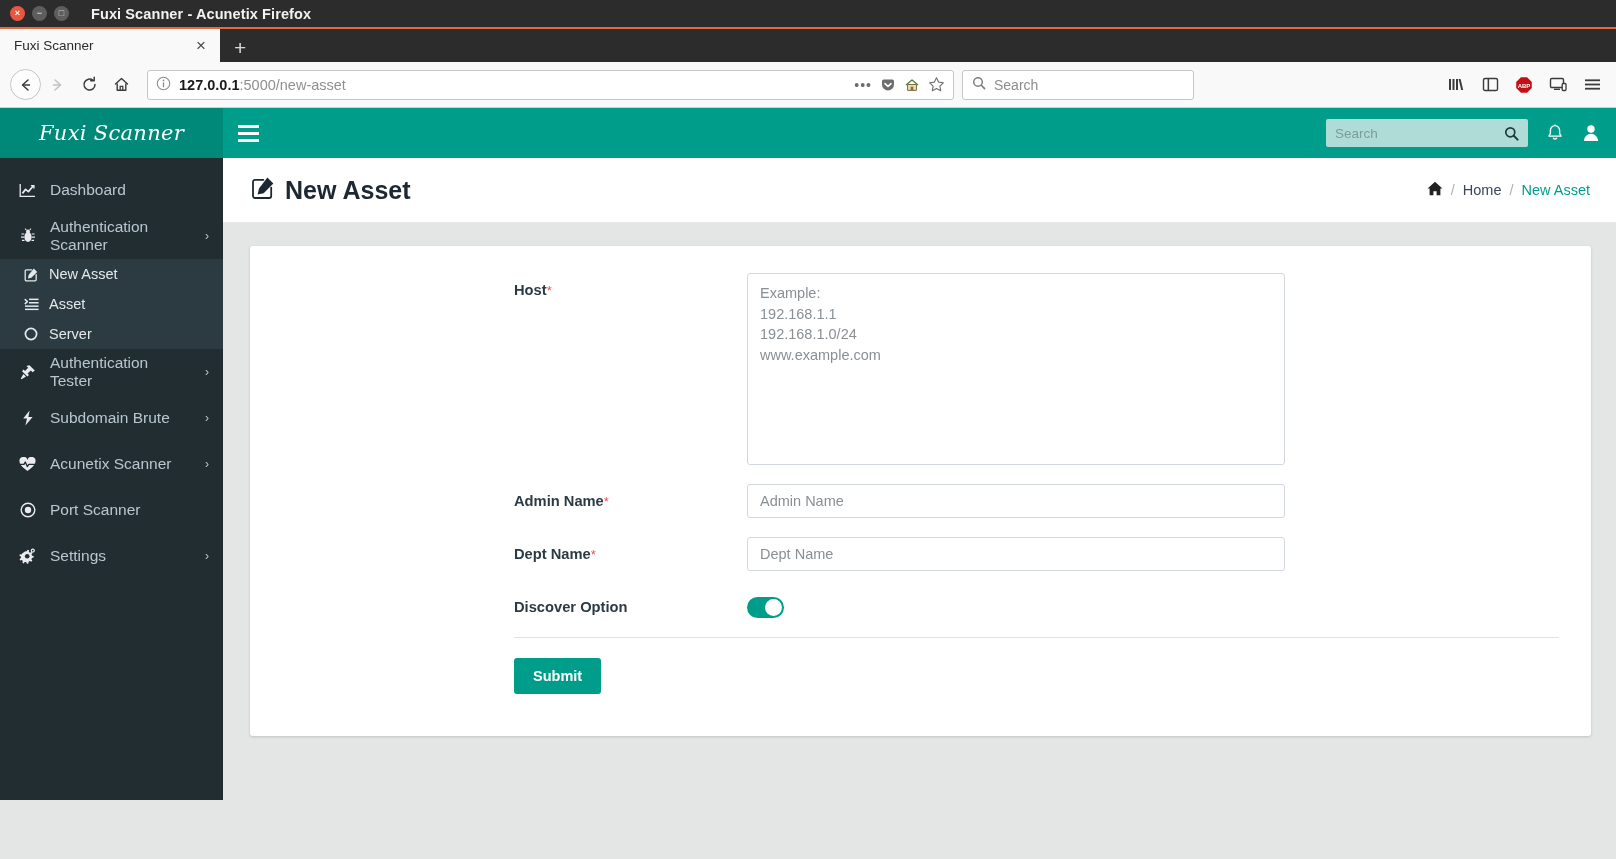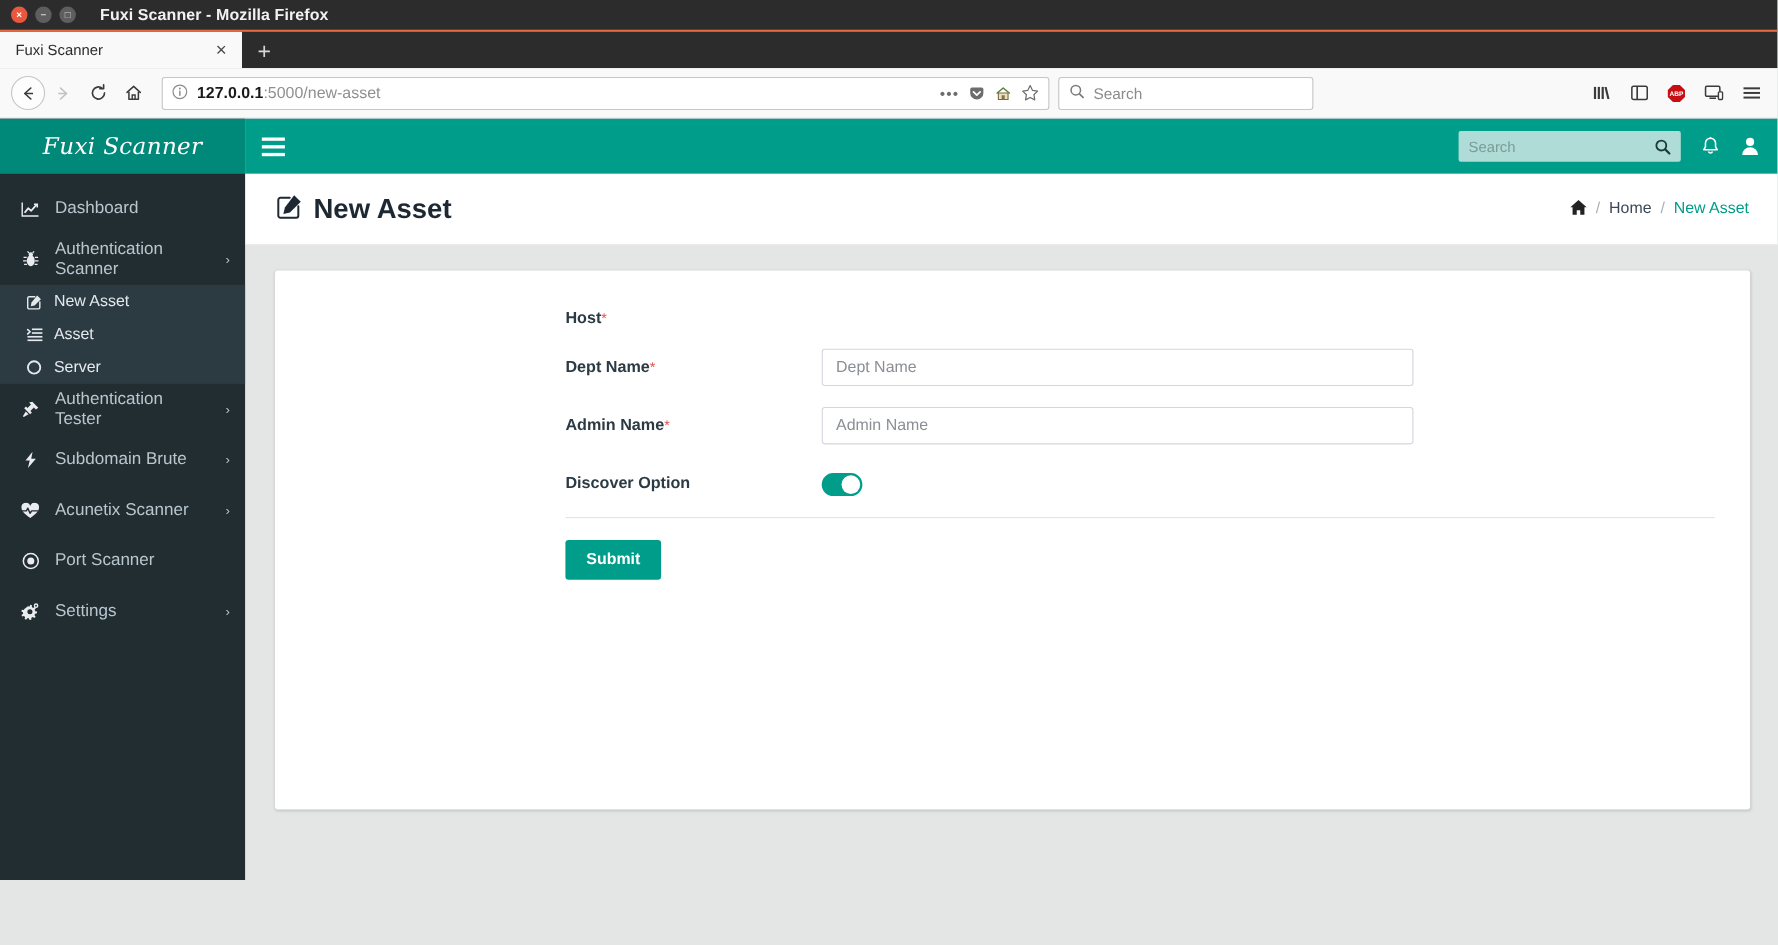--- a/index.html
+++ b/index.html
@@ -138,21 +138,21 @@
 </style>
 </head>
 <body>
 
 <div class="ff-titlebar">
   <div class="win-btns">
     <div class="win-btn close">×</div>
     <div class="win-btn min">−</div>
     <div class="win-btn max">□</div>
   </div>
-  <div class="ff-title">Fuxi Scanner - Mozilla Firefox</div>
+  <div class="ff-title">Fuxi Scanner - Acunetix Firefox</div>
 </div>
 
 <div class="ff-tabbar">
   <div class="ff-tab">
     <span class="tab-label">Fuxi Scanner</span>
     <span class="tab-close">×</span>
   </div>
   <div class="ff-newtab">+</div>
 </div>
 
@@ -442,37 +442,43 @@
     </div>
 
     <main class="content">
       <section class="card">
 
 
         <div class="form-row">
           <div class="form-label">
             <span>Host</span><span class="req">*</span>
           </div>
+          <div class="form-ctrl">
+            <div class="txta">Example:
+192.168.1.1
+192.168.1.0/24
+www.example.com</div>
+          </div>
+        </div>
+
+        <div class="form-row">
+          <div class="form-label">
+            <span>Admin Name</span><span class="req">*</span>
+          </div>
+          <div class="form-ctrl">
+            <div class="inp">Admin Name</div>
+          </div>
         </div>
 
         <div class="form-row">
           <div class="form-label">
             <span>Dept Name</span><span class="req">*</span>
           </div>
           <div class="form-ctrl">
             <div class="inp">Dept Name</div>
-          </div>
-        </div>
-
-        <div class="form-row">
-          <div class="form-label">
-            <span>Admin Name</span><span class="req">*</span>
-          </div>
-          <div class="form-ctrl">
-            <div class="inp">Admin Name</div>
           </div>
         </div>
 
         <div class="form-row">
           <div class="form-label">
             <span>Discover Option</span><span class="req"></span>
           </div>
           <div class="form-ctrl">
             <div class="toggle">
               <span class="knob"></span>

